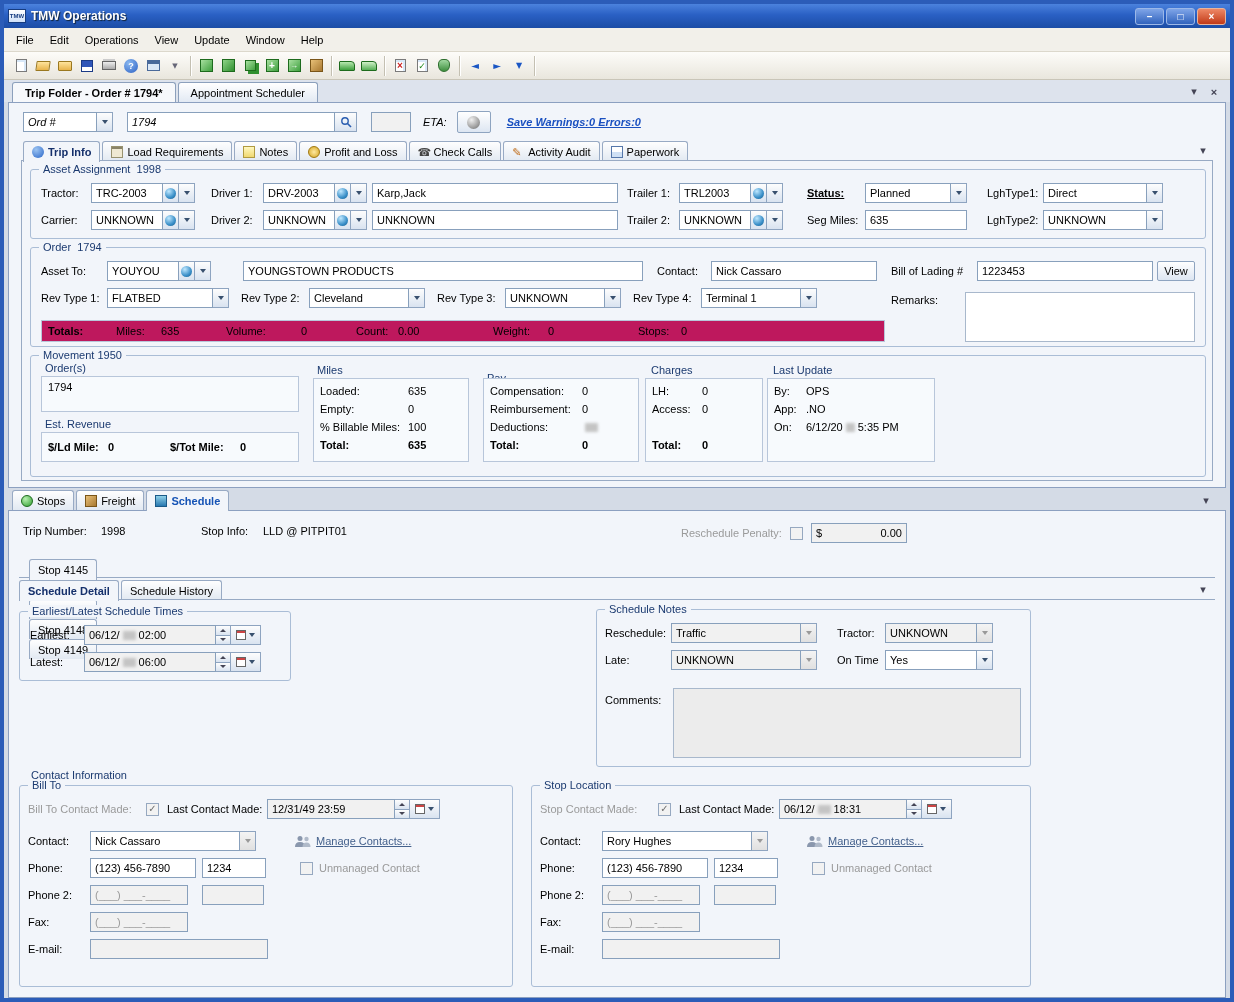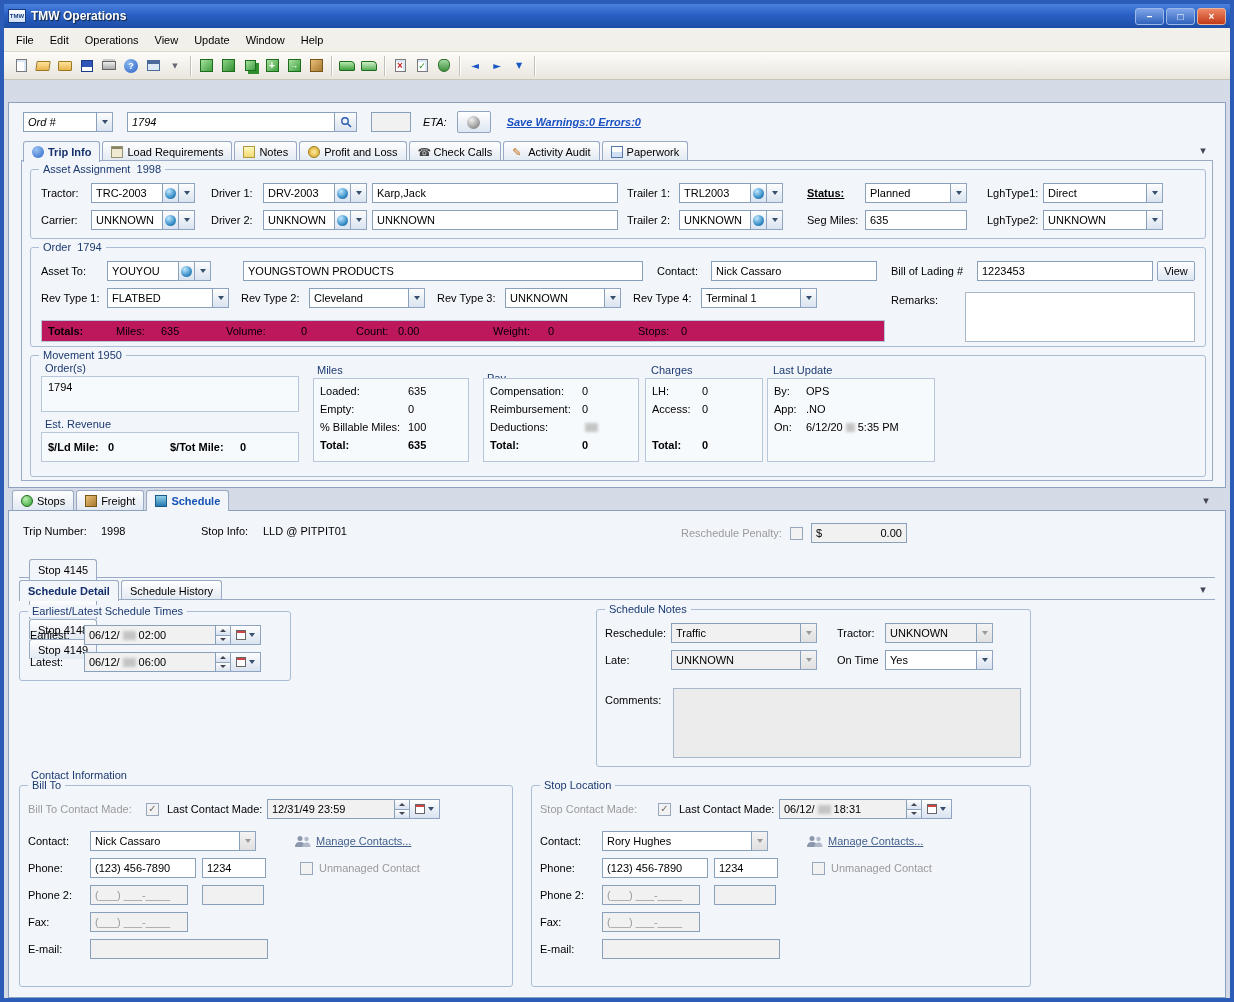--- a/index.html
+++ b/index.html
@@ -235,20 +235,28 @@
     <span class="ti">
         <i class="tb-shield"></i>
       </span>
     <span class="tsep"></span>
     <span class="ti back"></span>
     <span class="ti fwd"></span>
     <span class="ti caretb"></span>
     <span class="tsep"></span>
   </div>
 
+  <div class="docstrip">
+    <span class="dtab active">Trip Folder - Order # 1794*</span>
+    <span class="dtab">Appointment Scheduler</span>
+    <span class="stripbtns">
+      <span class="smbtn caret-g"></span>
+      <span class="smbtn close-g"></span>
+    </span>
+  </div>
 
   <div class="panel" id="panel1">
 
     <div style="position:absolute;left:14px;top:8px;display:flex;align-items:center;font-style:italic;">
       <span class="fwrap">
         <span class="field" style="width:74px">Ord #</span>
         <span class="sqbtn">
             <i class="arr"></i>
           </span>
       </span>

